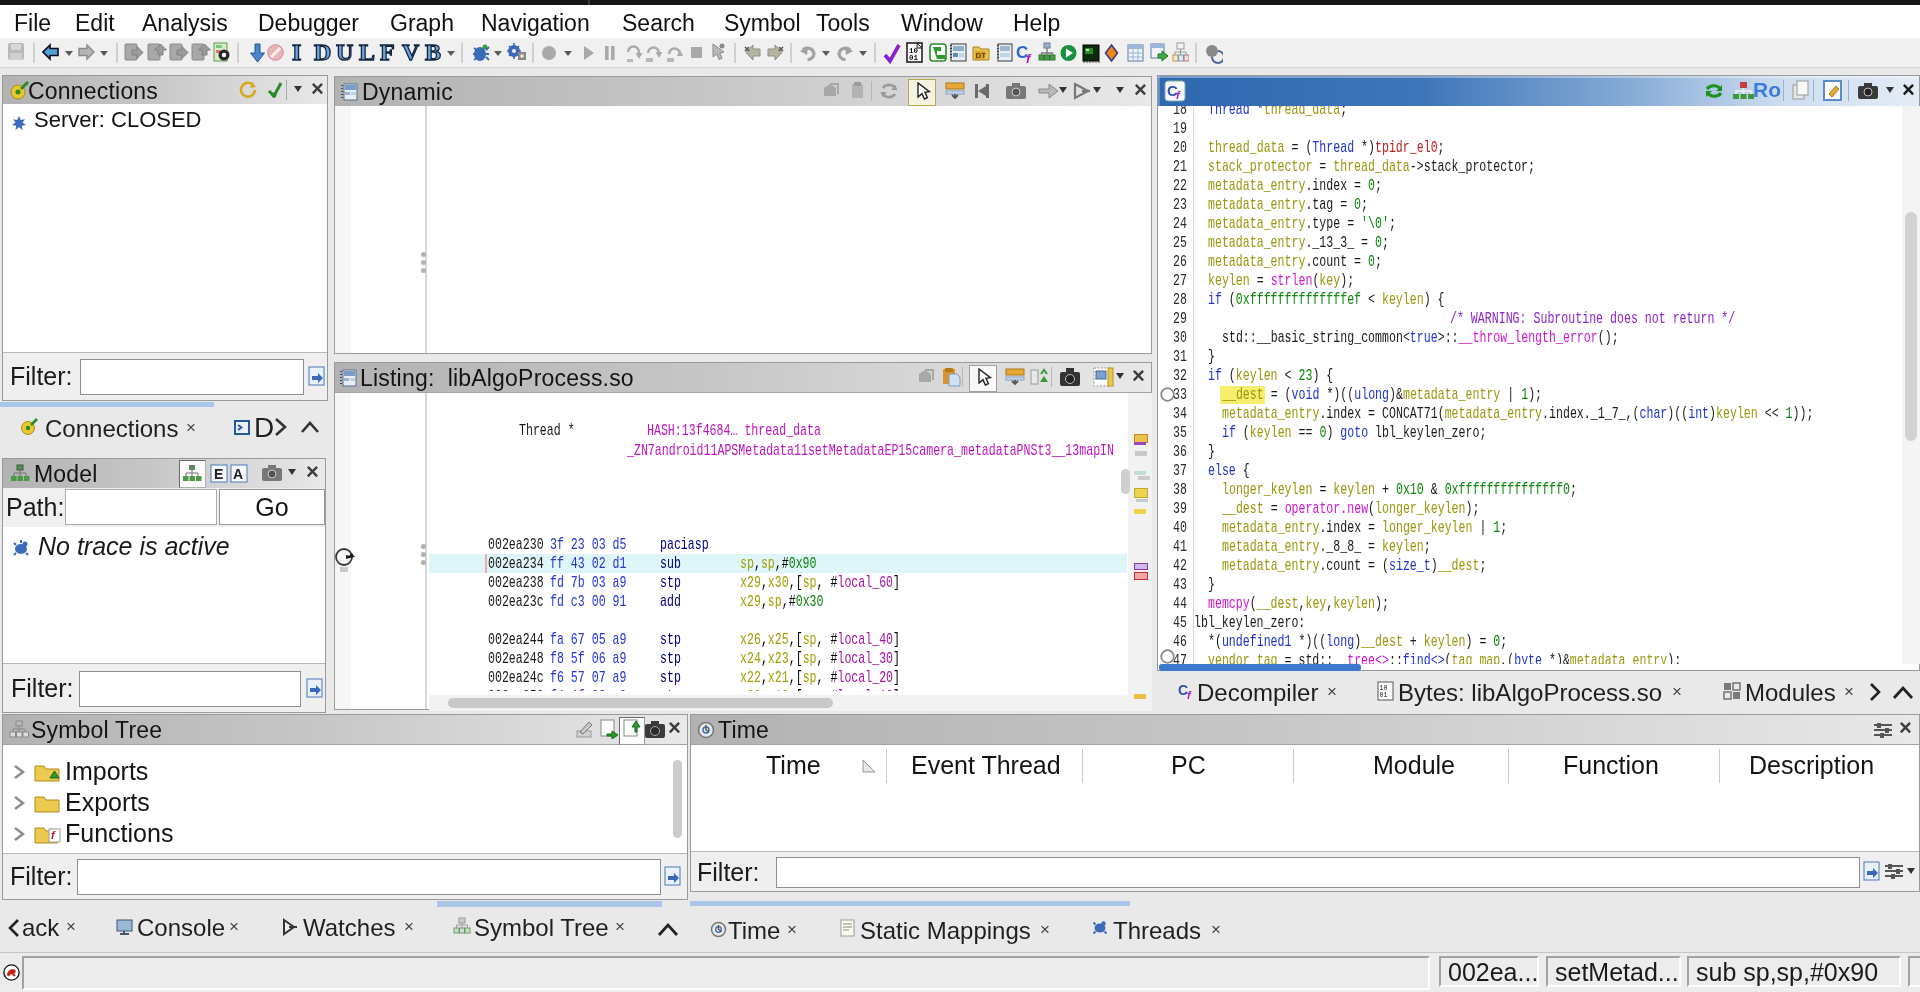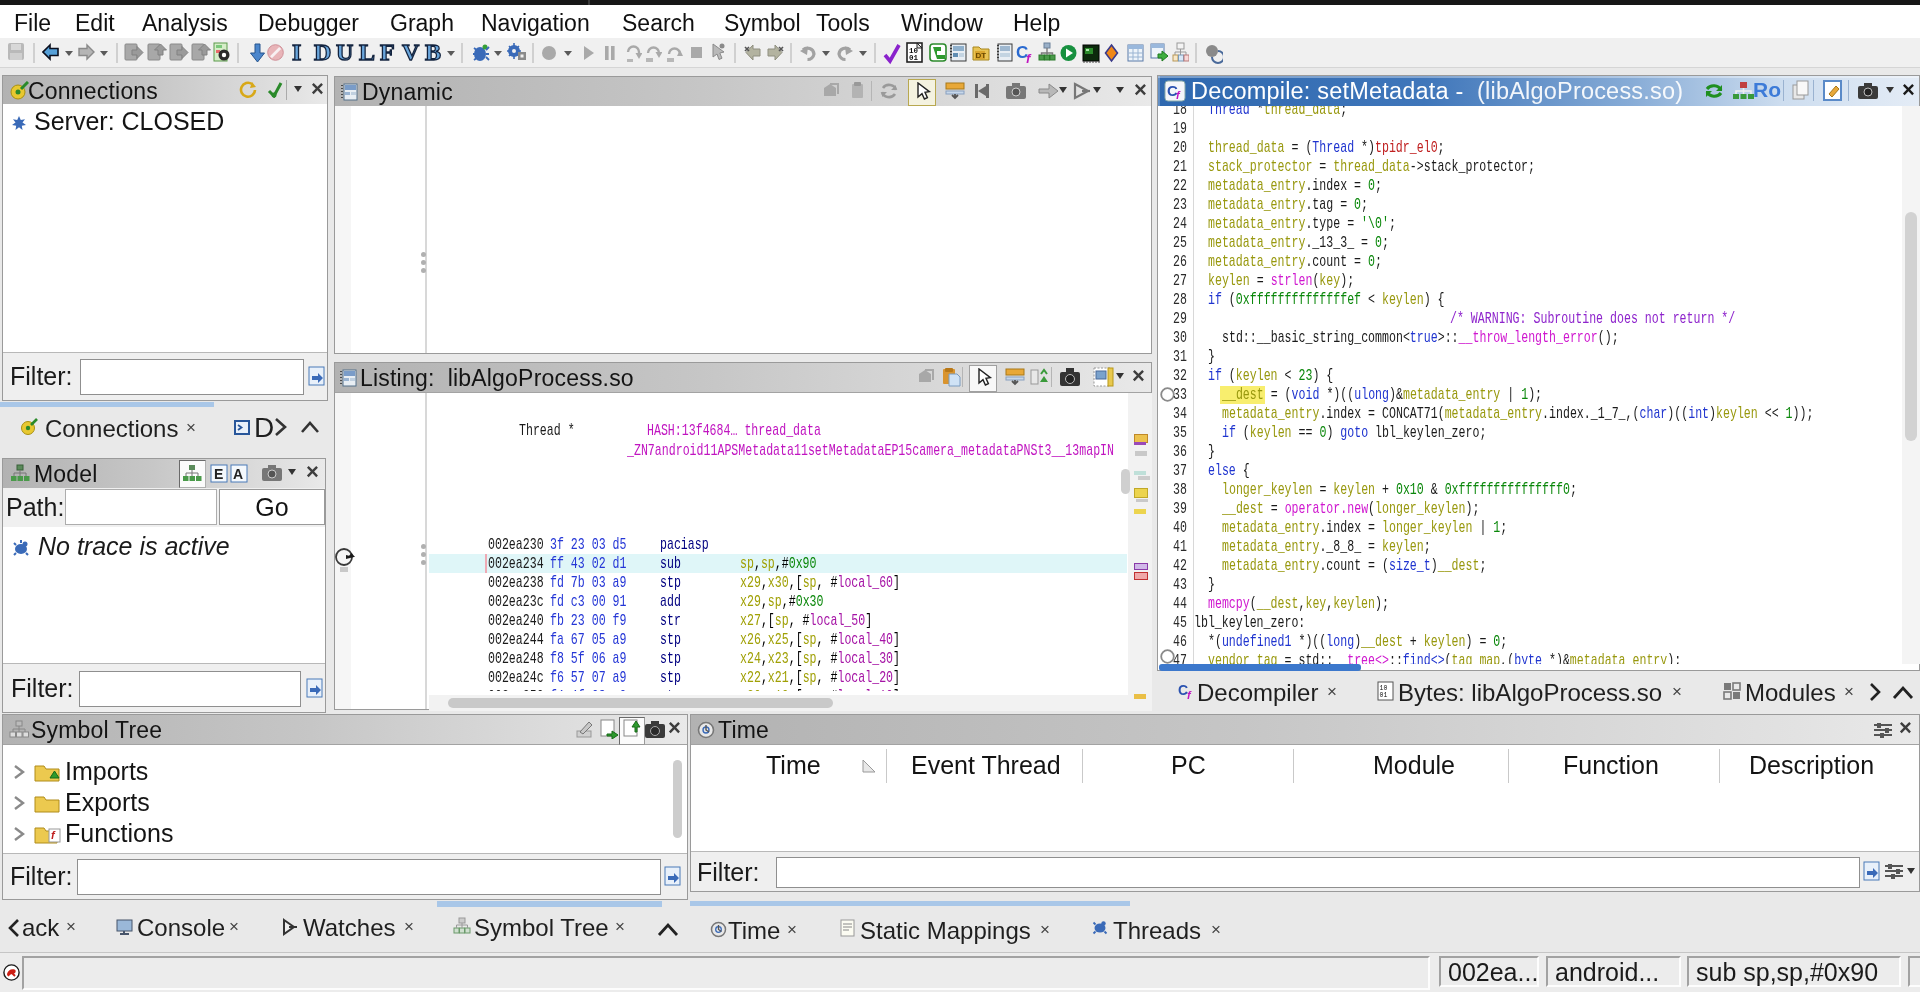--- a/index.html
+++ b/index.html
@@ -370,21 +370,21 @@
         <circle cx="8" cy="15" r="2.5" fill="#2a8a2a"></circle>
       </svg>
   <i class="ic" style="left:283px;top:4px;width:1px;height:20px;background:#aaa"></i>
   <i class="hdar" style="left:291px;top:2px"></i>
   <span class="hx" style="left:308px;top:0px;font-size:22px">×</span>
  </div>
  <div class="a" style="left:0;top:28px;right:0;bottom:47px;background:#fff">
   <svg class="ic" style="left:8px;top:11px" width="16" height="16">
         <path d="M8 1 L9.8 5 L14 4.2 L11.5 7.5 L15 10 L10.8 10.8 L11.5 15 L8 12.2 L4.5 15 L5.2 10.8 L1 10 L4.5 7.5 L2 4.2 L6.2 5 Z" fill="#3a6ab8"></path>
       </svg>
-  <span class="a" style="left:31px;top:3px;font-size:25px;color:#141414">Server: CLOSED</span>
+  <span class="a" style="left:31px;top:3px;font-size:22px;color:#141414">Server: CLOSED</span>
  </div>
  <div class="ftr" style="height:47px;border-top:1px solid #b8b8b8">
   <span class="flab" style="left:7px;top:9px">Filter:</span>
   <span class="finp" style="left:77px;top:6px;width:224px;height:36px"></span>
   <svg class="ic" style="left:305px;top:13px" width="19" height="20">
         <rect x="1" y="1" width="15" height="18" fill="#e8f0fa" stroke="#4a7ab8"></rect>
         <path d="M4 10 h6 v-3 l5 5 -5 5 v-3 h-6 z" fill="#3a6ab8"></path>
       </svg>
  </div>
 </div>
@@ -681,21 +681,20 @@
  </div>
  <div class="a mono" style="left:94px;top:30px;width:698px;height:298px;overflow:hidden;background:#fff">
   <div class="a" style="left:0;top:160.5px;width:698px;height:19px;background:#dff6f8"></div>
   <i class="a" style="left:56px;top:160.5px;width:2px;height:19px;background:#eeaab4"></i>
   <div class="mrow" style="top:27.5px"><s class="sx a" style="left:90px;color:#1a1a1a">Thread *</s><s class="sx a" style="left:218px;color:#c014c0">HASH:13f4684… thread_data</s></div>
   <div class="mrow" style="top:47.5px"><s class="sx a" style="left:198px;color:#c014c0">_ZN7android11APSMetadata11setMetadataEP15camera_metadataPNSt3__13mapIN</s></div>
   <div class="mrow" style="top:141.5px"><s class="sx a ad" style="left:59px">002ea230</s><s class="sx a" style="left:120.5px"><by>3f 23 03 d5</by></s><s class="sx a" style="left:230.5px"><mn>paciasp</mn></s></div>
   <div class="mrow" style="top:160.5px"><s class="sx a ad" style="left:59px">002ea234</s><s class="sx a" style="left:120.5px"><by>ff 43 02 d1</by></s><s class="sx a" style="left:230.5px"><mn>sub</mn></s><s class="sx a" style="left:310.5px"><rg>sp</rg>,<rg>sp</rg>,#<nm>0x90</nm></s></div>
   <div class="mrow" style="top:179.5px"><s class="sx a ad" style="left:59px">002ea238</s><s class="sx a" style="left:120.5px"><by>fd 7b 03 a9</by></s><s class="sx a" style="left:230.5px"><mn>stp</mn></s><s class="sx a" style="left:310.5px"><rg>x29</rg>,<rg>x30</rg>,[<rg>sp</rg>, #<lc>local_60</lc>]</s></div>
   <div class="mrow" style="top:198.5px"><s class="sx a ad" style="left:59px">002ea23c</s><s class="sx a" style="left:120.5px"><by>fd c3 00 91</by></s><s class="sx a" style="left:230.5px"><mn>add</mn></s><s class="sx a" style="left:310.5px"><rg>x29</rg>,<rg>sp</rg>,#<nm>0x30</nm></s></div>
-  <div class="mrow" style="top:217.5px"><s class="sx a ad" style="left:59px">002ea240</s><s class="sx a" style="left:120.5px"><by>fb 23 00 f9</by></s><s class="sx a" style="left:230.5px"><mn>str</mn></s><s class="sx a" style="left:310.5px"><rg>x27</rg>,[<rg>sp</rg>, #<lc>local_50</lc>]</s></div>
   <div class="mrow" style="top:236.5px"><s class="sx a ad" style="left:59px">002ea244</s><s class="sx a" style="left:120.5px"><by>fa 67 05 a9</by></s><s class="sx a" style="left:230.5px"><mn>stp</mn></s><s class="sx a" style="left:310.5px"><rg>x26</rg>,<rg>x25</rg>,[<rg>sp</rg>, #<lc>local_40</lc>]</s></div>
   <div class="mrow" style="top:255.5px"><s class="sx a ad" style="left:59px">002ea248</s><s class="sx a" style="left:120.5px"><by>f8 5f 06 a9</by></s><s class="sx a" style="left:230.5px"><mn>stp</mn></s><s class="sx a" style="left:310.5px"><rg>x24</rg>,<rg>x23</rg>,[<rg>sp</rg>, #<lc>local_30</lc>]</s></div>
   <div class="mrow" style="top:274.5px"><s class="sx a ad" style="left:59px">002ea24c</s><s class="sx a" style="left:120.5px"><by>f6 57 07 a9</by></s><s class="sx a" style="left:230.5px"><mn>stp</mn></s><s class="sx a" style="left:310.5px"><rg>x22</rg>,<rg>x21</rg>,[<rg>sp</rg>, #<lc>local_20</lc>]</s></div>
   <div class="mrow" style="top:293.5px"><s class="sx a ad" style="left:59px">002ea250</s><s class="sx a" style="left:120.5px"><by>f4 4f 08 a9</by></s><s class="sx a" style="left:230.5px"><mn>stp</mn></s><s class="sx a" style="left:310.5px"><rg>x20</rg>,<rg>x19</rg>,[<rg>sp</rg>, #<lc>local_10</lc>]</s></div>
  </div>
  <div class="a" style="left:793px;top:30px;width:24px;height:318px;background:#f2f2f2"></div>
  <i class="a" style="left:786px;top:106px;width:9px;height:25px;background:#cfcfcf;border-radius:5px"></i>
  <i class="a tk" style="left:799px;top:71px;height:7px;background:#ecc24e;border:1px solid #c08828"></i>
  <i class="a tk" style="left:799px;top:79px;height:3px;background:#9a4ab8"></i>
  <i class="a tk" style="left:800px;top:88px;height:5px;background:#c9c9c9"></i>
@@ -711,21 +710,20 @@
  <i class="a" style="left:113px;top:335px;width:385px;height:10px;background:#c9c9c9;border-radius:5px"></i>
 </div>
 
 <div class="panel" id="decpanel" style="left:1157px;top:75px;width:763px;height:596px;">
  <div class="hdr bhdr" style="height:30px">
   <svg class="ic" style="left:6px;top:4px" width="22" height="22">
         <rect x="1" y="1" width="20" height="20" rx="3" fill="#f4f6fa" stroke="#8aa"></rect>
         <text x="3" y="16" font-size="15" font-weight="bold" fill="#2a52b0">C</text>
         <text x="12" y="19" font-size="11" font-weight="bold" font-style="italic" fill="#c016c0">f</text>
       </svg>
-  <span class="htxt" style="left:33px;font-size:23.5px;top:2px">Decompile: setMetadata -&nbsp; <span style="opacity:.92">(libAlgoProcess.so)</span></span>
   <svg class="ic" style="left:545px;top:5px" width="22" height="20">
         <path d="M4 8 a8 7 0 0 1 14 1 M18 12 a8 7 0 0 1 -14 -1" stroke="#1f8f1f" stroke-width="3" fill="none"></path>
         <path d="M19 4 v6 h-6 z M3 16 v-6 h6 z" fill="#1f8f1f"></path>
       </svg>
   <svg class="ic" style="left:574px;top:5px" width="22" height="20">
         <rect x="8" y="1" width="7" height="6" fill="#c04040"></rect>
         <rect x="1" y="13" width="6" height="5" fill="#3a9a3a"></rect>
         <rect x="8.5" y="13" width="6" height="5" fill="#3a9a3a"></rect>
         <rect x="16" y="13" width="6" height="5" fill="#3a9a3a"></rect>
         <path d="M11.5 7 v3 M4 13 v-3 h15 v3 M11.5 10 v3" stroke="#eee" fill="none" stroke-width="1.6"></path>
@@ -907,19 +905,19 @@
  <svg class="ic" style="left:3px;top:11px" width="17" height="17">
       <circle cx="8.5" cy="8.5" r="7.6" fill="#fff" stroke="#1a1a1a" stroke-width="1.4"></circle>
       <path d="M4 10 C5 6.5 8 4.5 11.5 5.5 C13 6 13 8 12 9 C10.5 10.5 8 9.5 7 11 L5.5 12.5 C4.5 12 4 11 4 10 Z" fill="#cc1f14"></path>
       <path d="M9 9 l3 3" stroke="#cc1f14" stroke-width="2"></path>
     </svg>
  <span class="sbx" style="left:22px;top:3px;width:1408px;height:34px"></span>
  <span class="sbx" style="left:1439px;top:3px;width:100px;height:31px">
       <b>002ea...</b>
     </span>
  <span class="sbx" style="left:1546px;top:3px;width:135px;height:31px">
-      <b>android...</b>
+      <b>setMetad...</b>
     </span>
  <span class="sbx" style="left:1687px;top:3px;width:214px;height:31px">
       <b>sub sp,sp,#0x90</b>
     </span>
  <span class="sbx" style="left:1908px;top:3px;width:20px;height:31px"></span>
 </div>
 
 </body></html>

